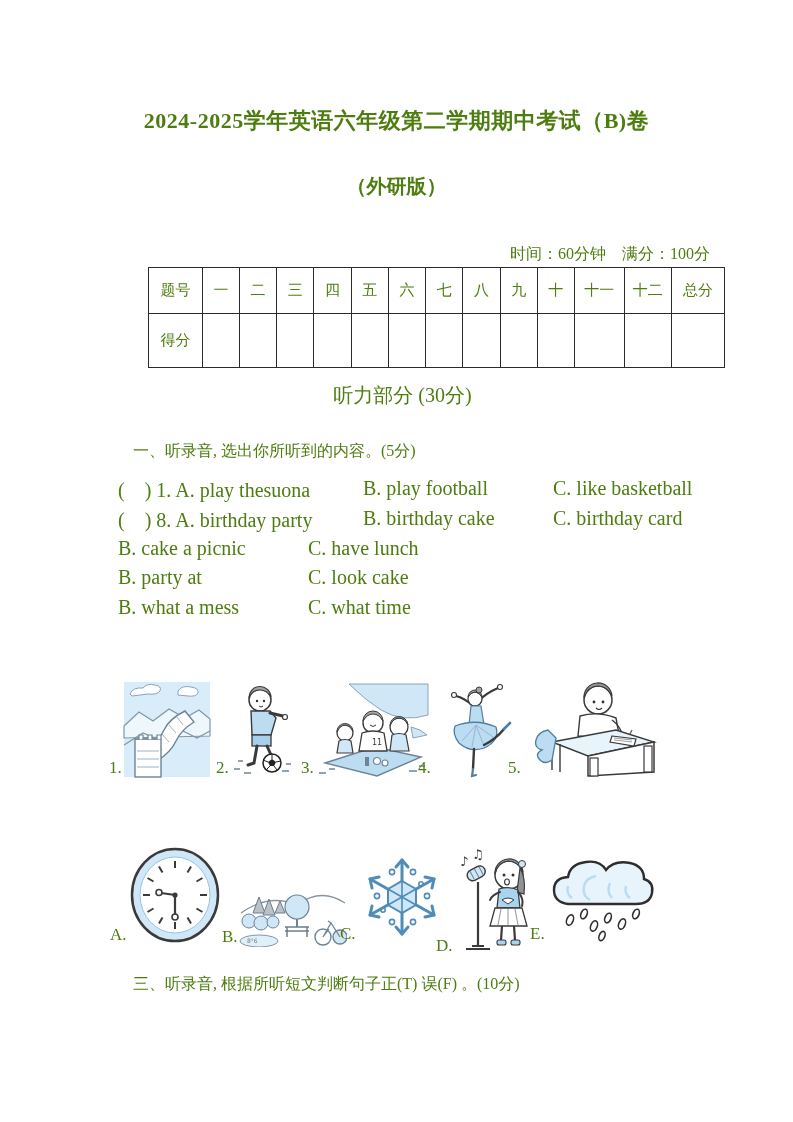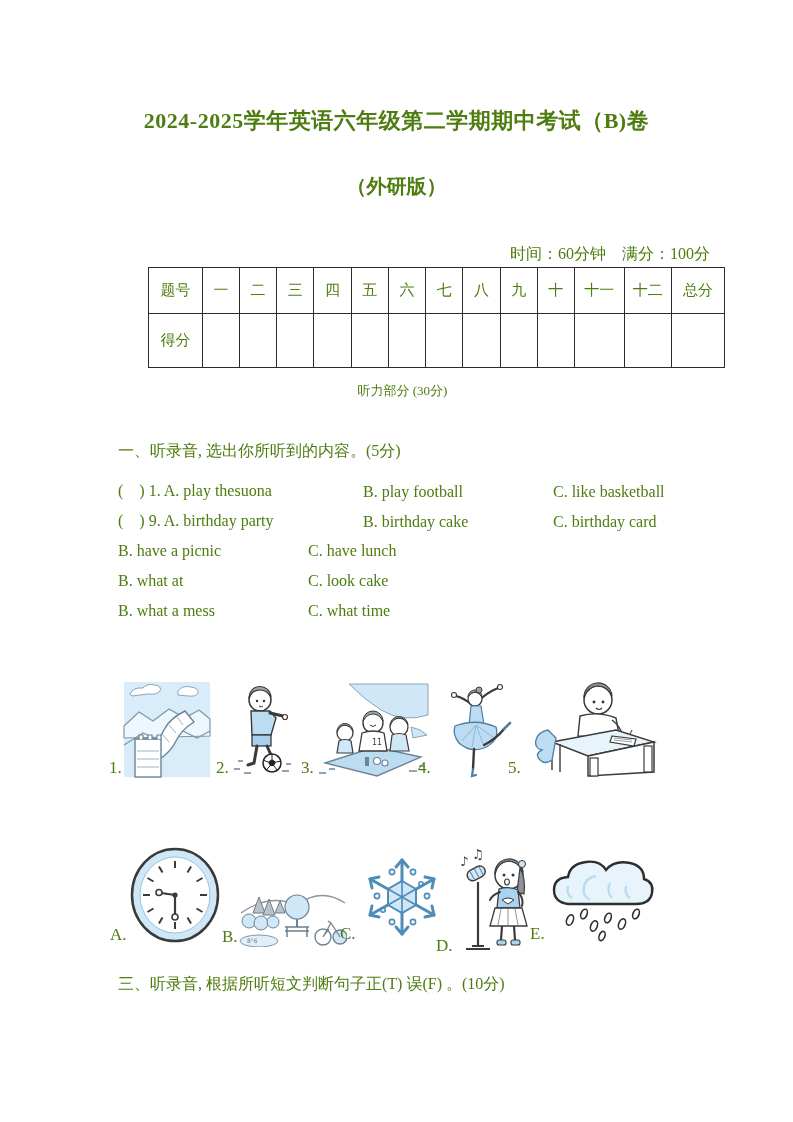--- a/index.html
+++ b/index.html
@@ -27,27 +27,27 @@
     border-collapse:collapse; table-layout:fixed; width:577px;
     font-size:15px; text-align:center;margin-left:38px;
   }
   table.score td {
     border:1px solid #2b2b2b; padding:0; vertical-align:middle;
   }
   table.score tr.hdr td { height:46px; }
   table.score tr.scr td { height:54px; }
   .part-title {
     position:absolute; top:382px; left:0; width:100%;
-    text-align:center; font-size:13px;padding-left:12px;
+    text-align:center; font-size:20px;padding-left:12px;
   }
   .sec-heading {
-    position:absolute; left:118px; font-size:16px; white-space:pre;
+    position:absolute; left:133px; font-size:16px; white-space:pre;
   }
   #sec1-items { position:absolute; top:477px; left:118px; width:575px; }
-  .choice-row { display:flex; height:29.8px; align-items:center; font-size:16px; }
+  .choice-row { display:flex; height:29.8px; align-items:flex-start; font-size:20px; }
   .choice-row .c1 { width:245px; white-space:pre; }
   .choice-row .c2 { width:190px; }
   .choice-row .c3 { flex:1; }
   .fig {
     position:absolute; display:flex; align-items:flex-end;
   }
   .fig .lbl { font-size:17px; line-height:1; padding:0 1px 2px 0; }
   .fig svg { display:block; }
   .note-text { font-family:"DejaVu Sans",sans-serif; }
 </style>
@@ -117,30 +117,30 @@
 
   <div class="sec-heading" style="top:441px;">一、听录音, 选出你所听到的内容。(5分)</div>
 
   <div id="sec1-items">
     <div class="choice-row">
       <span class="c1">(　) 1. A. play thesuona</span>
       <span class="c2">B. play football</span>
       <span class="c3">C. like basketball</span>
     </div>
     <div class="choice-row">
-      <span class="c1">(　) 9. A. birthday party</span>
+      <span class="c1">(　) 8. A. birthday party</span>
       <span class="c2">B. birthday cake</span>
       <span class="c3">C. birthday card</span>
     </div>
     <div class="choice-row">
-      <span class="c2">B. have a picnic</span>
+      <span class="c2">B. cake a picnic</span>
       <span class="c3">C. have lunch</span>
     </div>
     <div class="choice-row">
-      <span class="c2">B. what at</span>
+      <span class="c2">B. party at</span>
       <span class="c3">C. look cake</span>
     </div>
     <div class="choice-row">
       <span class="c2">B. what a mess</span>
       <span class="c3">C. what time</span>
     </div>
   </div>
 
 
   <div class="fig" style="left:109px; top:681px;">

